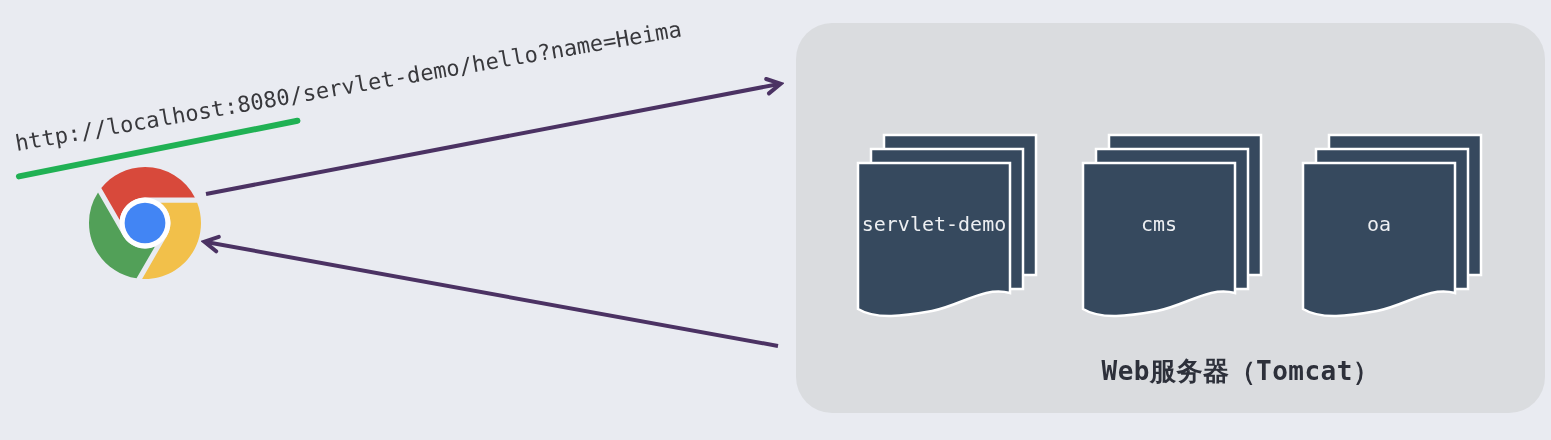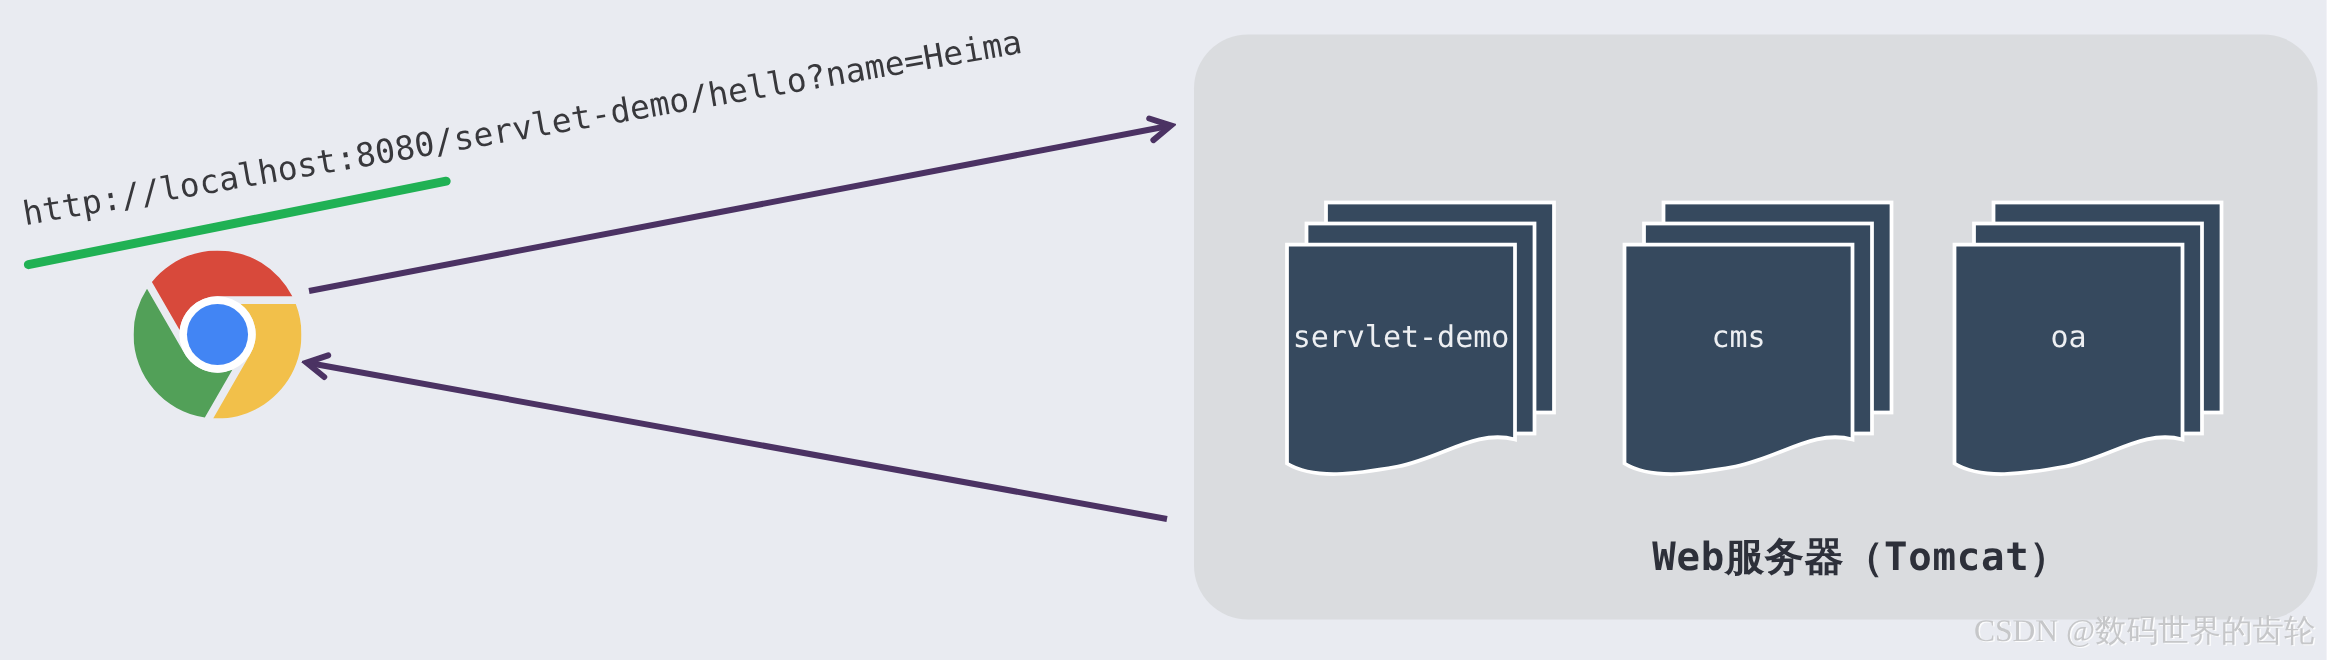--- a/index.html
+++ b/index.html
@@ -149,15 +149,14 @@
 
   <svg class="app-stack stack-3" viewBox="0 0 184 196">
     <rect class="page" x="28" y="2" width="152" height="140" fill="#36495e"></rect>
     <rect class="page" x="15" y="16" width="152" height="140" fill="#36495e"></rect>
     <path class="page" fill="#36495e" d="M2 30 H154 V160 C128 153 106 172 76 178 C48 183 20 187 2 176 Z"></path>
     <text class="page-label" x="78" y="98" text-anchor="middle">oa</text>
   </svg>
 
   <div class="server-label">Web服务器（Tomcat）</div>
 
-  <div class="watermark">CSDN @数码世界的齿轮</div>
 
 </div>
 
 </body></html>

